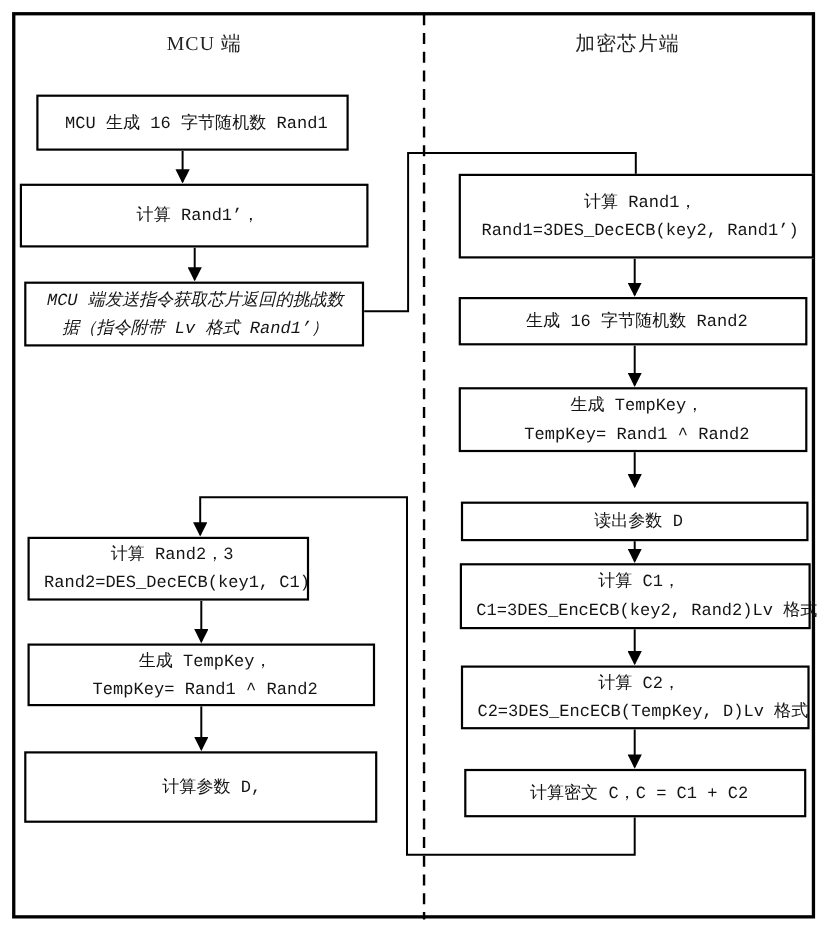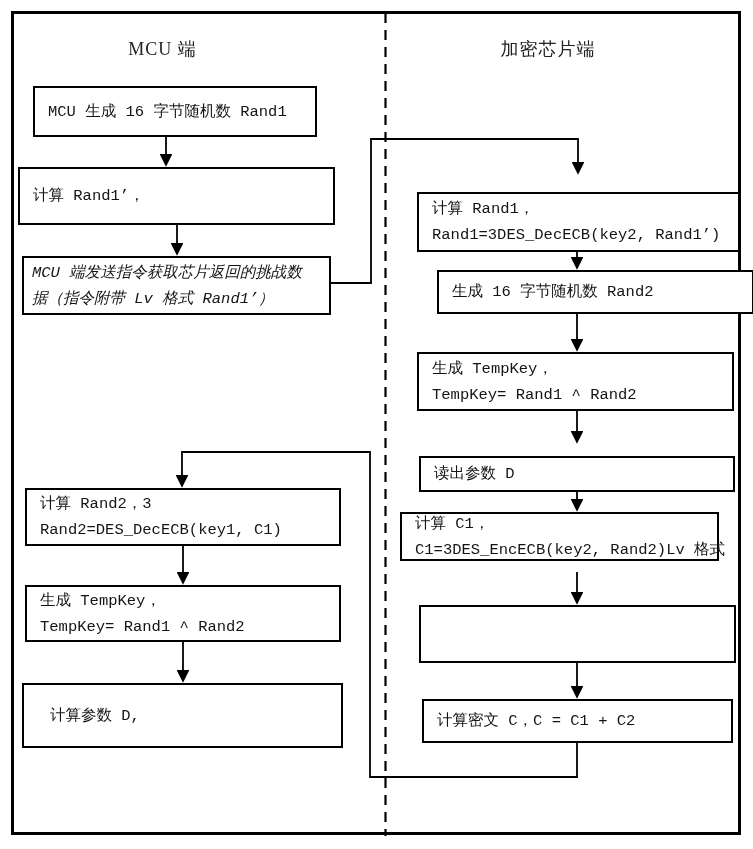--- a/index.html
+++ b/index.html
@@ -6,32 +6,32 @@
   .stage{
     position:relative;width:753px;height:849px;background:#ffffff;
     font-family:"Liberation Mono","DejaVu Sans Mono","DejaVu Sans",monospace;
     color:#141414;overflow:hidden;
   }
   .outer-border{
     position:absolute;left:11px;top:11px;width:730px;height:824px;
     border:3px solid #000;box-sizing:border-box;
   }
   .col-title{
-    position:absolute;top:37px;font-size:18px;letter-spacing:1px;
+    position:absolute;top:27px;font-size:18px;letter-spacing:1px;
     font-family:"Liberation Serif","DejaVu Serif",serif;
-    text-align:center;color:#222;
+    text-align:right;color:#222;
   }
   .wires{position:absolute;left:0;top:0;width:753px;height:849px;pointer-events:none;}
   .box{
     position:absolute;border:2px solid #000;background:#fff;box-sizing:border-box;
     display:flex;flex-direction:column;justify-content:center;
     padding:2px 6px 2px 13px;font-size:15.5px;line-height:26px;
     white-space:nowrap;color:#141414;
   }
-  .box .bl{display:block;}
+  .box .bl{display:block;text-align:center;}
 </style>
 </head>
 <body>
 
 <div class="stage">
 
   <div class="outer-border"></div>
 
   <svg class="wires" width="753" height="849" viewBox="0 0 753 849" xmlns="http://www.w3.org/2000/svg">
     <defs>
@@ -68,57 +68,59 @@
 
   <div class="box" style="left:18px;top:167px;width:317px;height:58px;">
     <span class="bl">计算 Rand1’，</span>
   </div>
 
   <div class="box" style="left:22px;top:256px;width:309px;height:59px;padding-left:8px;font-style:italic;">
     <span class="bl">MCU 端发送指令获取芯片返回的挑战数</span>
     <span class="bl">据（指令附带 Lv 格式 Rand1’）</span>
   </div>
 
-  <div class="box" style="left:25px;top:488px;width:316px;height:58px;">
+  <div class="box" style="left:25px;top:488px;width:256px;height:58px;">
     <span class="bl">计算 Rand2，3</span>
     <span class="bl">Rand2=DES_DecECB(key1, C1)</span>
   </div>
 
   <div class="box" style="left:25px;top:585px;width:316px;height:57px;">
     <span class="bl">生成 TempKey，</span>
     <span class="bl">TempKey= Rand1 ^ Rand2</span>
   </div>
 
   <div class="box" style="left:22px;top:683px;width:321px;height:65px;padding-left:26px;">
     <span class="bl">计算参数 D,</span>
   </div>
 
-  <div class="box" style="left:417px;top:192px;width:323px;height:60px;">
+  <div class="box" style="left:417px;top:158px;width:323px;height:77px;">
     <span class="bl">计算 Rand1，</span>
     <span class="bl">Rand1=3DES_DecECB(key2, Rand1’)</span>
   </div>
 
-  <div class="box" style="left:417px;top:270px;width:317px;height:44px;margin-left:20px;">
+  <div class="box" style="left:417px;top:270px;width:317px;height:44px;">
     <span class="bl">生成 16 字节随机数 Rand2</span>
   </div>
 
   <div class="box" style="left:417px;top:352px;width:317px;height:59px;">
     <span class="bl">生成 TempKey，</span>
     <span class="bl">TempKey= Rand1 ^ Rand2</span>
   </div>
 
   <div class="box" style="left:419px;top:456px;width:316px;height:36px;">
     <span class="bl">读出参数 D</span>
   </div>
 
-  <div class="box" style="left:400px;top:512px;width:319px;height:49px;">
+  <div class="box" style="left:418px;top:512px;width:319px;height:60px;">
     <span class="bl">计算 C1，</span>
     <span class="bl">C1=3DES_EncECB(key2, Rand2)Lv 格式</span>
   </div>
 
   <div class="box" style="left:419px;top:605px;width:317px;height:58px;">
+    <span class="bl">计算 C2，</span>
+    <span class="bl">C2=3DES_EncECB(TempKey, D)Lv 格式</span>
   </div>
 
   <div class="box" style="left:422px;top:699px;width:311px;height:44px;">
     <span class="bl">计算密文 C，C = C1 + C2</span>
   </div>
 
 </div>
 
 </body></html>

